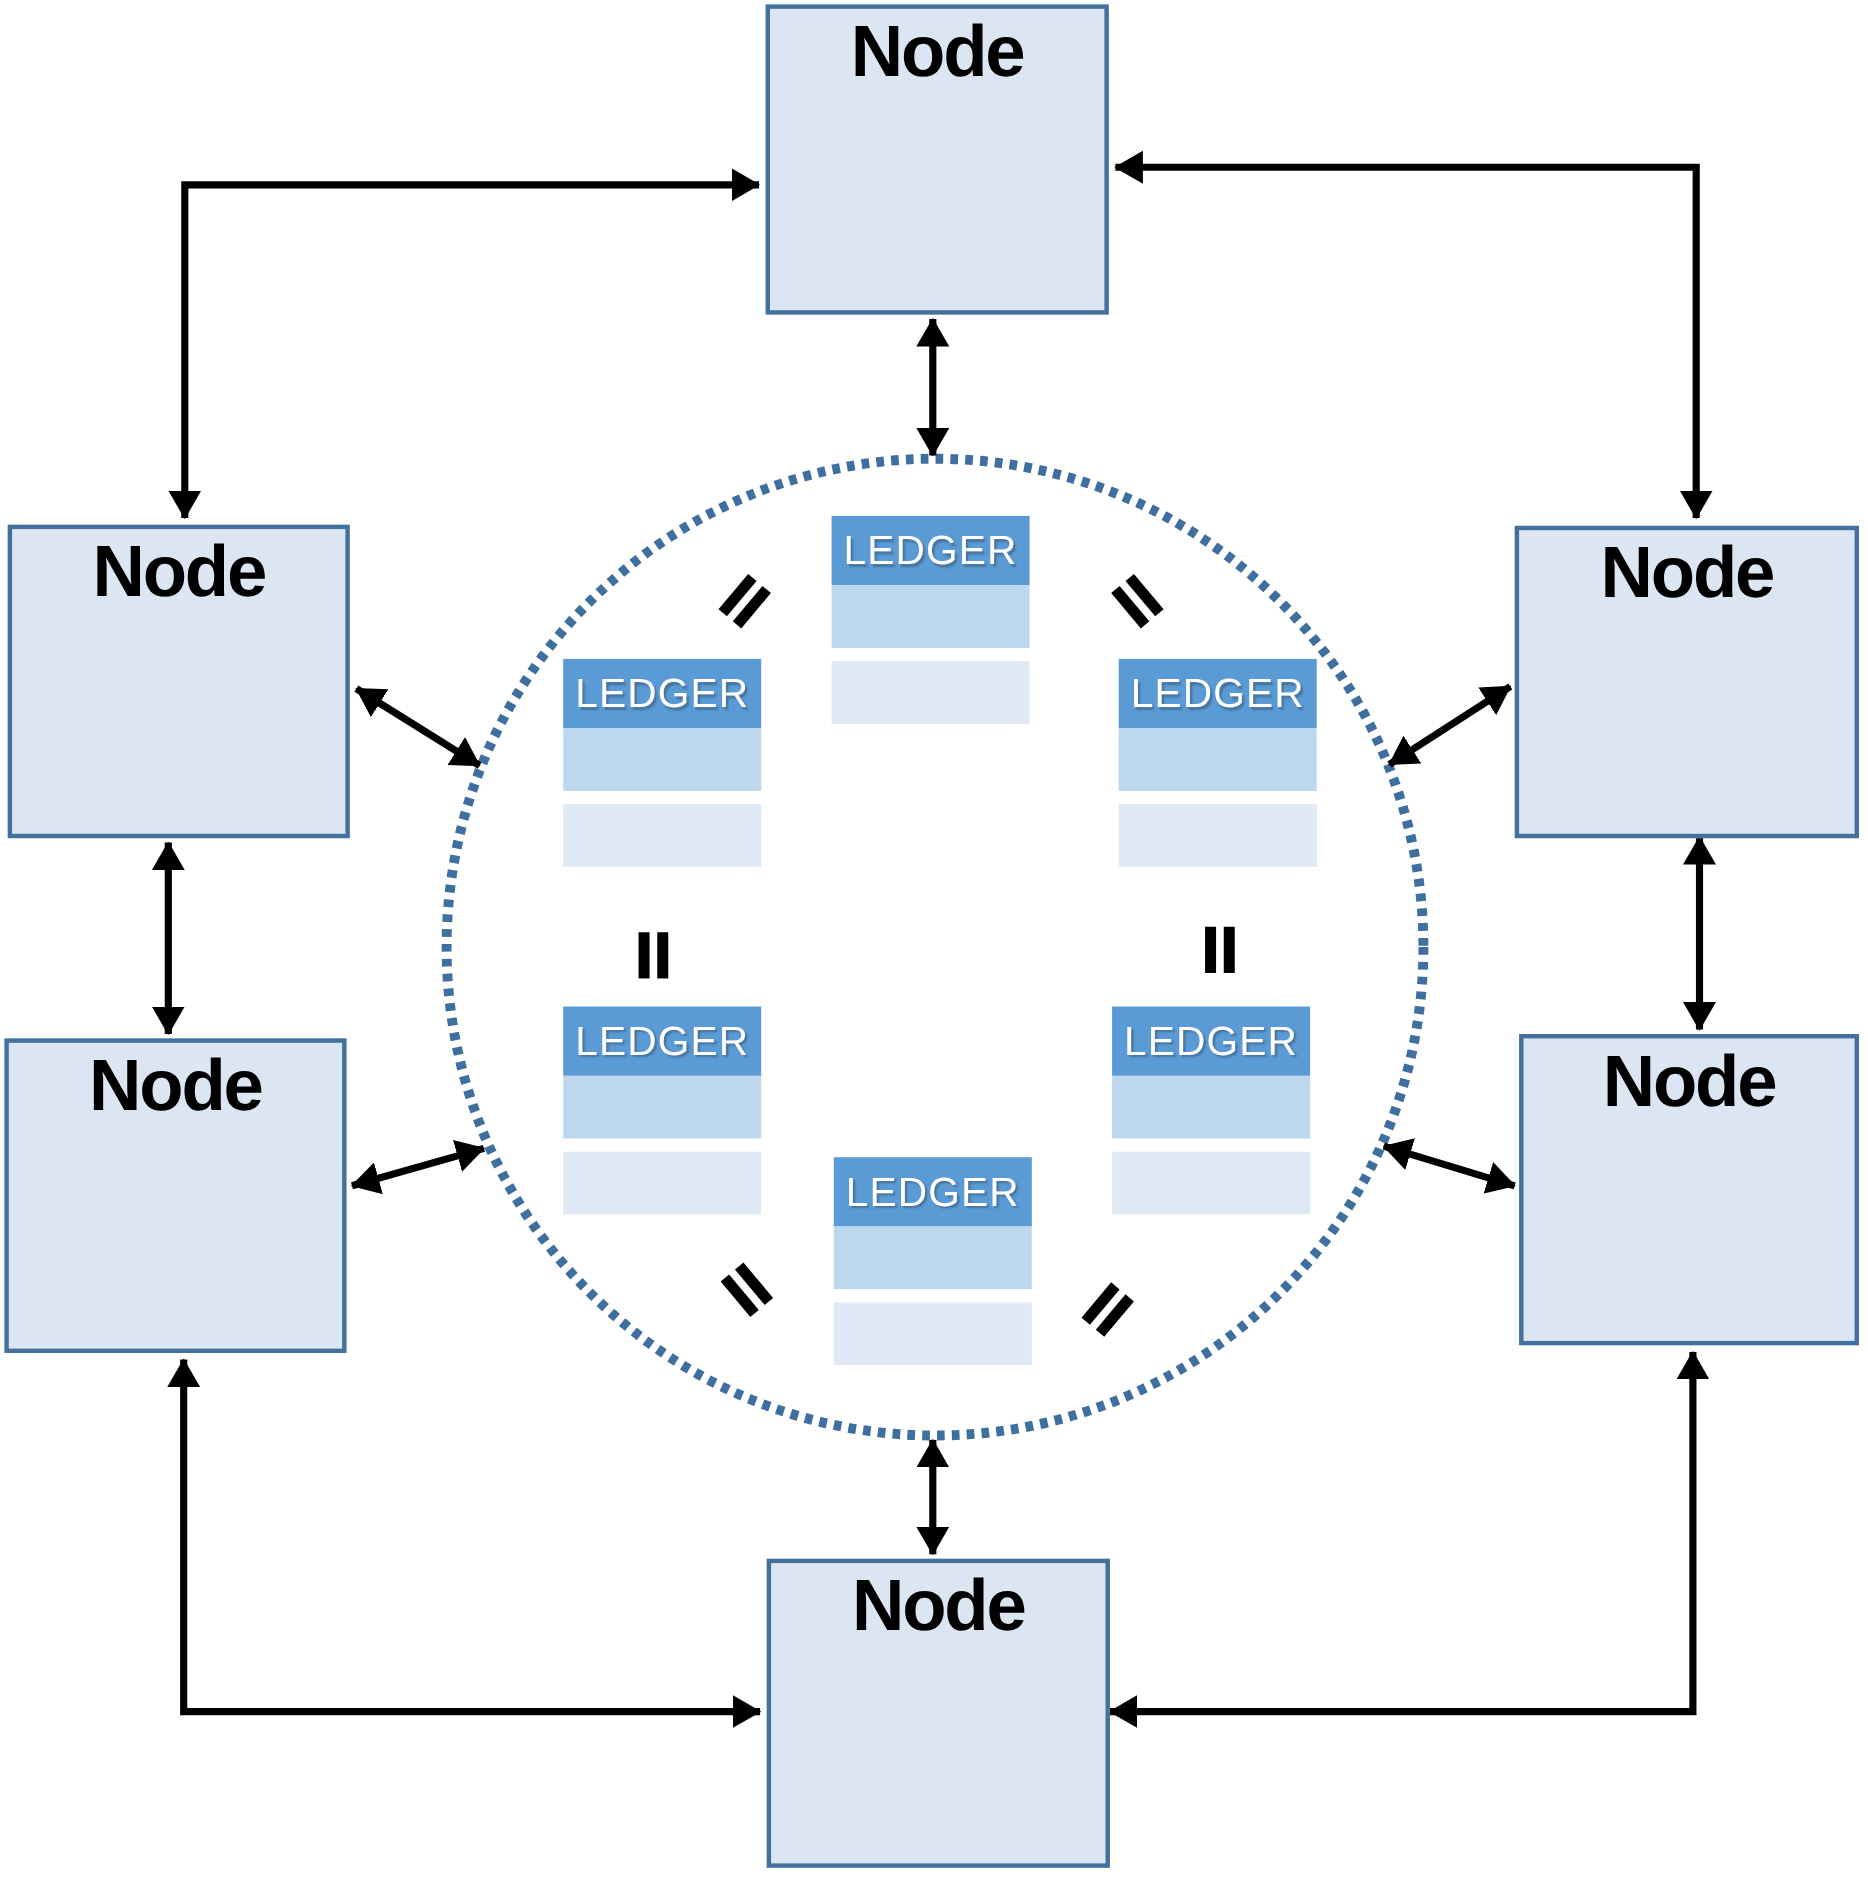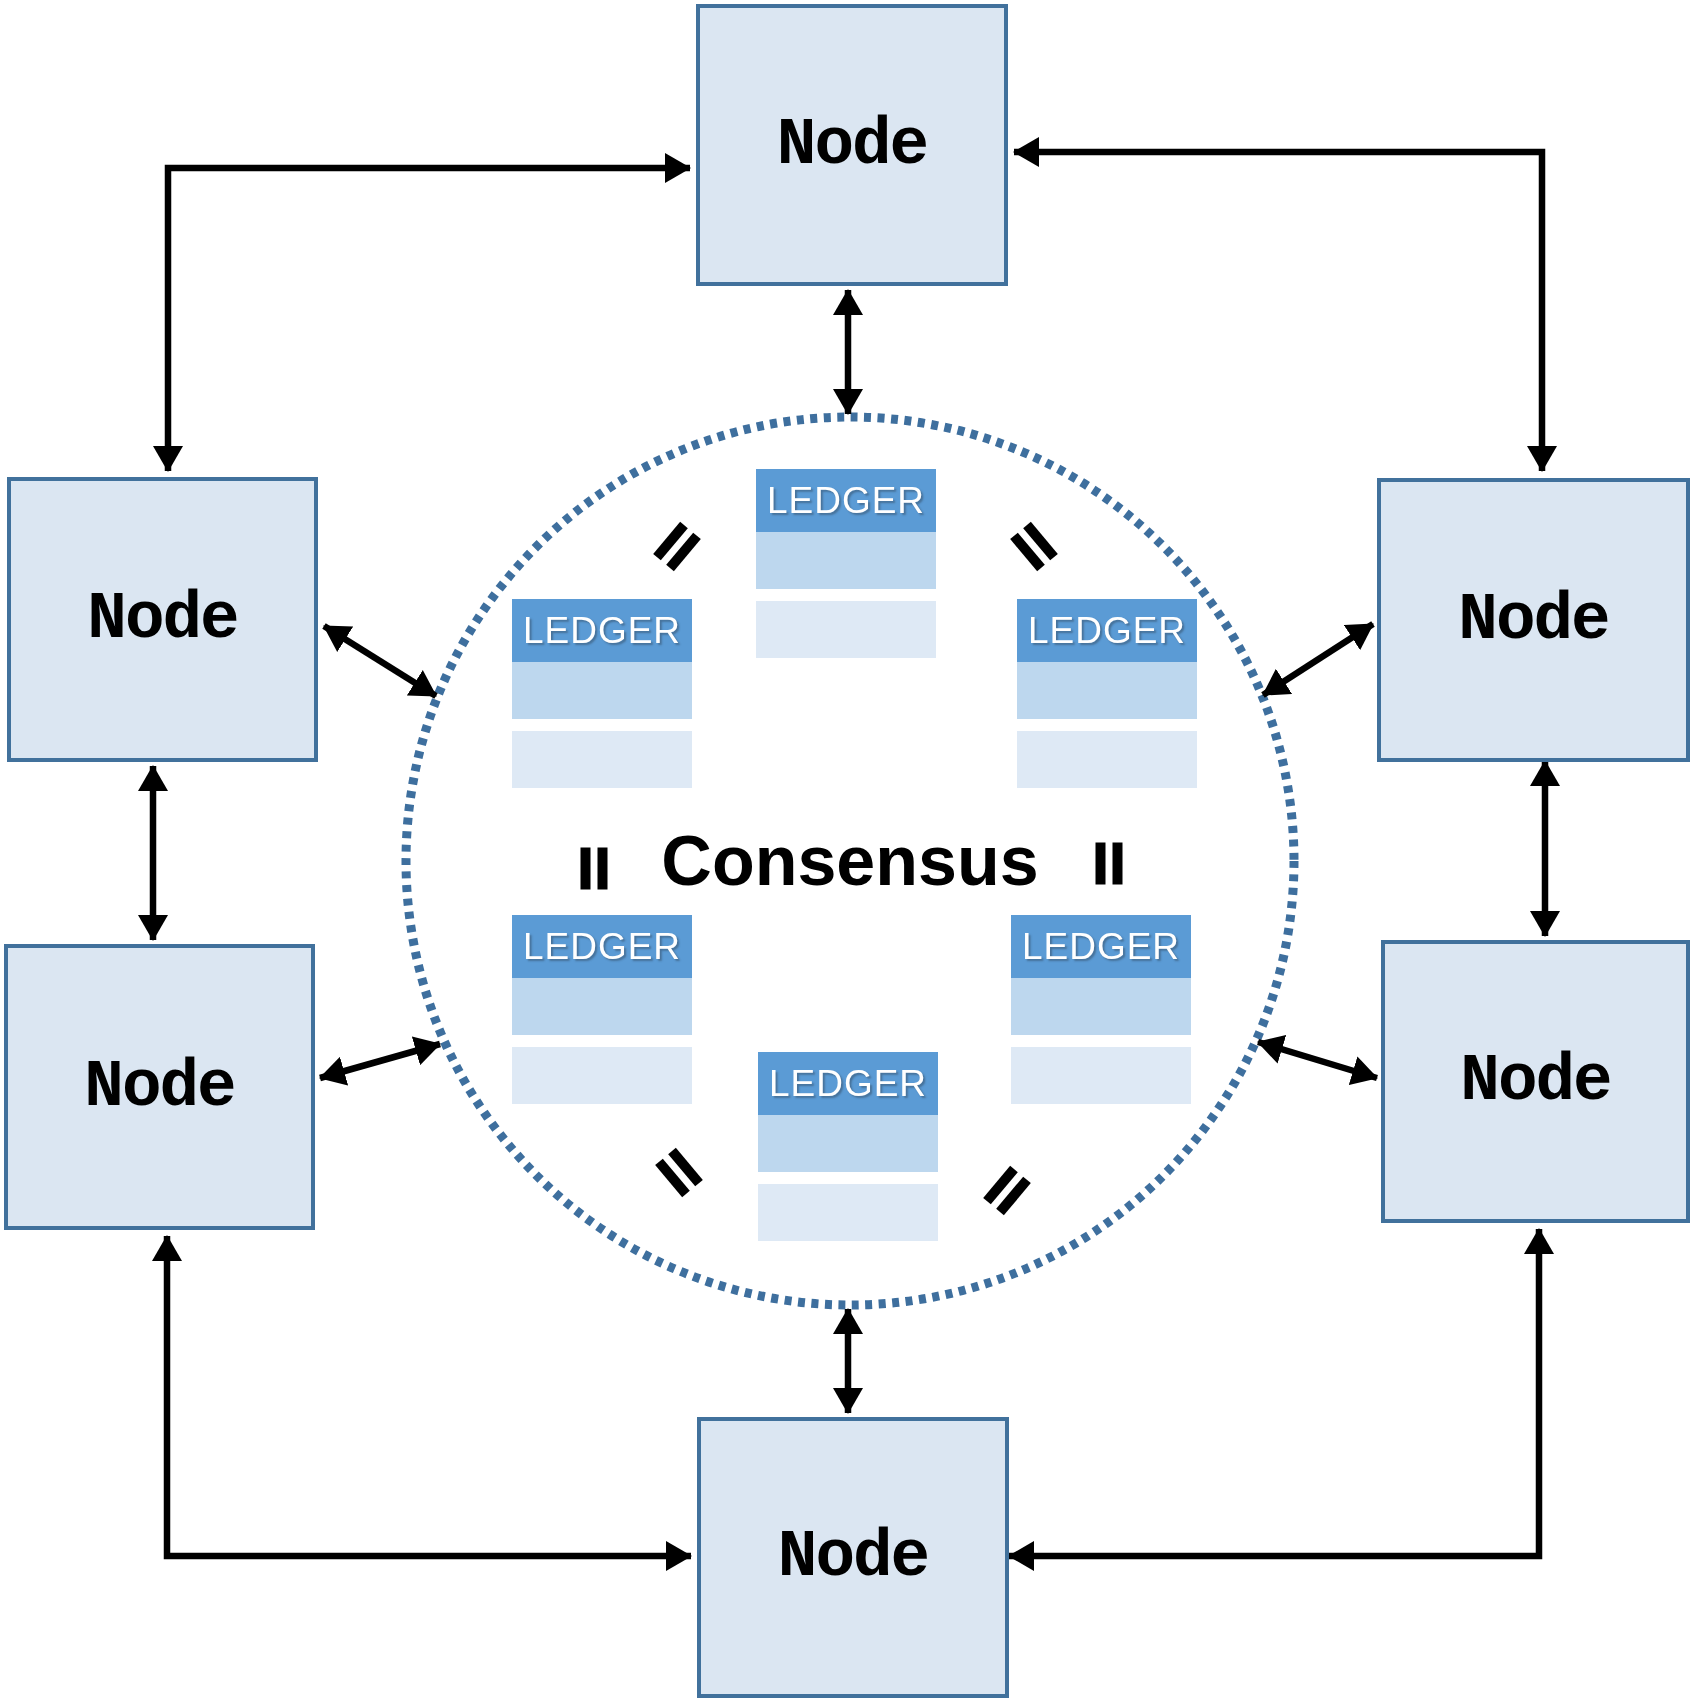--- a/index.html
+++ b/index.html
@@ -6,21 +6,21 @@
     --node-fill:#dbe6f2; --node-border:#41719c; --ledger-header:#5b9bd5;
     --ledger-row1:#bdd7ee; --ledger-row2:#dee9f5; --circle-dot:#3e6f9e;
     --arrow:#000000; --ledger-text:#ffffff; --label-text:#000000;
   }
   html,body{margin:0;padding:0;background:#ffffff;}
   .canvas{position:relative;width:1698px;height:1706px;background:#ffffff;overflow:hidden;
           font-family:"Liberation Sans",sans-serif;}
   .overlay{position:absolute;left:0;top:0;}
 
   .node{position:absolute;box-sizing:border-box;background:var(--node-fill);
-        border:4px solid var(--node-border);display:flex;align-items:center;justify-content:center;font-family:Liberation Mono, monospace;}
+        border:4px solid var(--node-border);display:flex;justify-content:center;}
   .node-label{font-size:66px;font-weight:bold;letter-spacing:-2px;color:var(--label-text);}
   .nb-top{left:696px;top:4px;width:312px;height:282px;}
   .nb-left-upper{left:7px;top:477px;width:311px;height:285px;}
   .nb-right-upper{left:1377px;top:478px;width:313px;height:284px;}
   .nb-left-lower{left:4px;top:944px;width:311px;height:286px;}
   .nb-right-lower{left:1381px;top:940px;width:309px;height:283px;}
   .nb-bottom{left:697px;top:1417px;width:312px;height:281px;}
 
   .ledger{position:absolute;width:180px;}
   .lhead{height:63px;margin-bottom:0;background:var(--ledger-header);color:var(--ledger-text);
@@ -125,21 +125,20 @@
     <div class="lhead">LEDGER</div>
     <div class="lrow r1"></div>
     <div class="lrow r2"></div>
   </div>
   <div class="ledger lg-bottom">
     <div class="lhead">LEDGER</div>
     <div class="lrow r1"></div>
     <div class="lrow r2"></div>
   </div>
 
-  <div class="consensus">Consensus</div>
 
   <div class="eq eq-tl"></div>
   <div class="eq eq-tr"></div>
   <div class="eq eq-ml"></div>
   <div class="eq eq-mr"></div>
   <div class="eq eq-bl"></div>
   <div class="eq eq-br"></div>
 
 </div>
 

